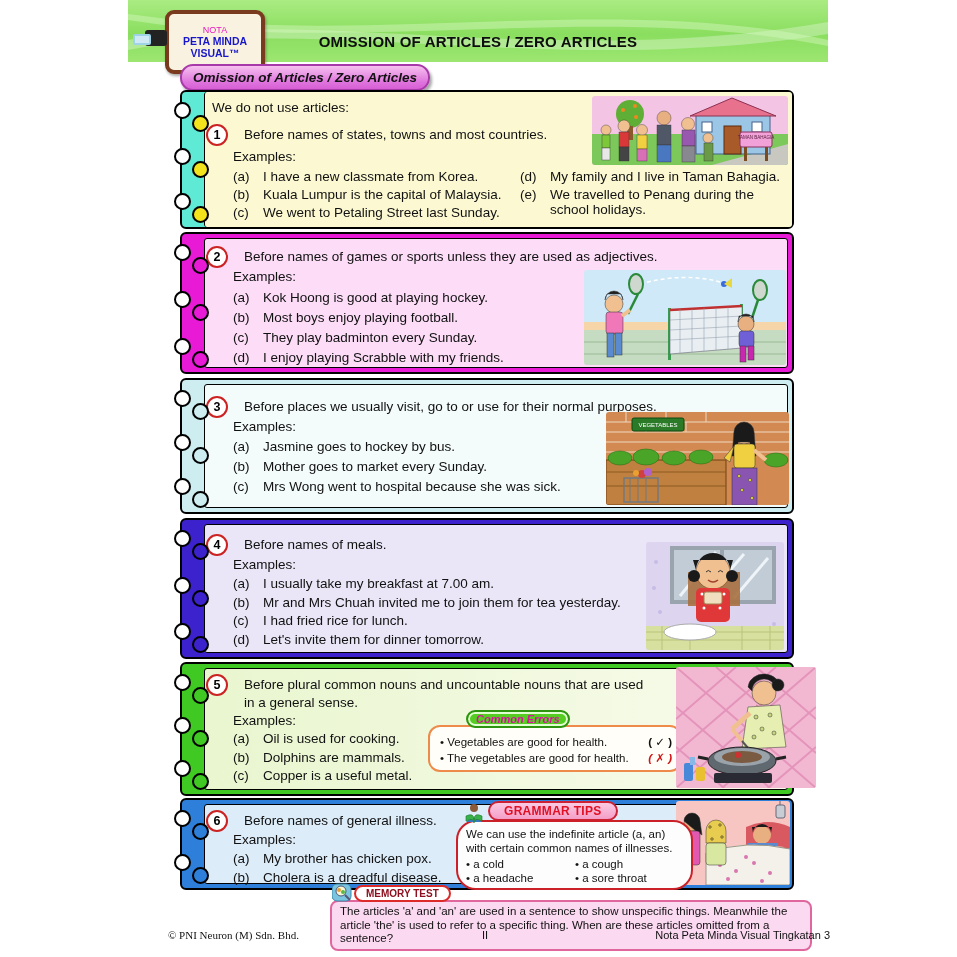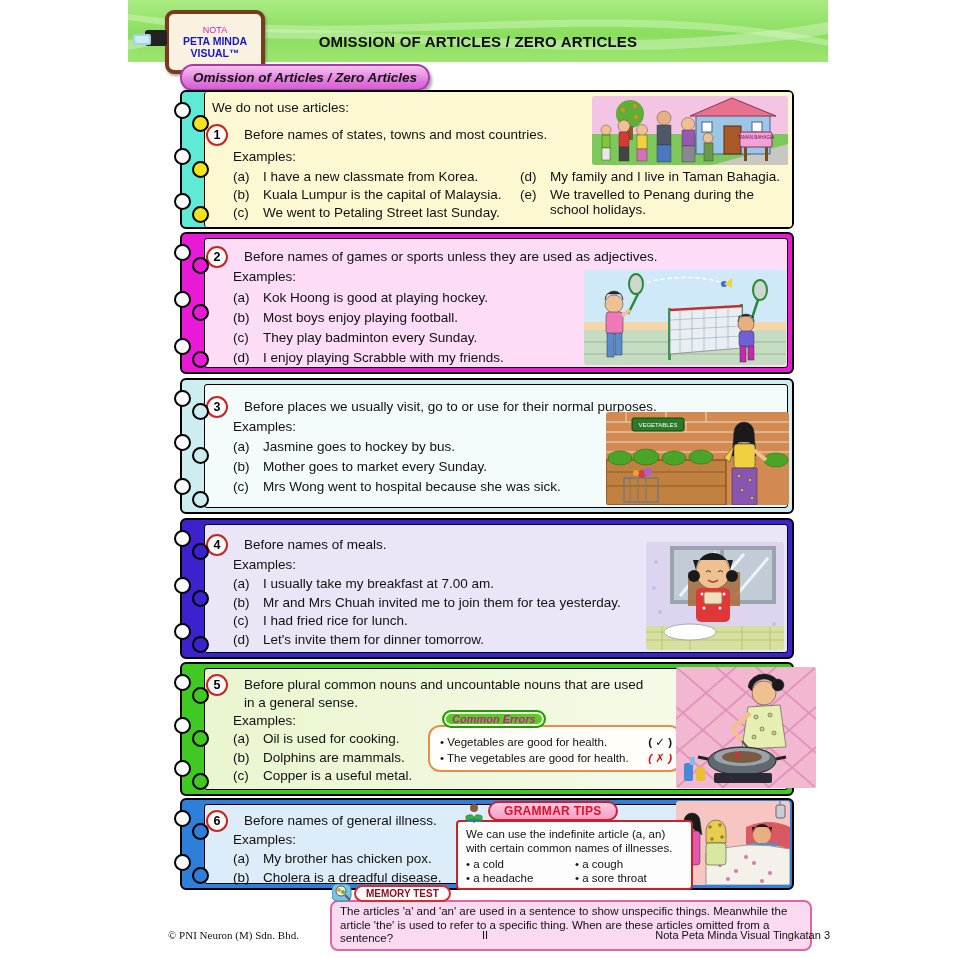--- a/index.html
+++ b/index.html
@@ -76,21 +76,21 @@
   .ce-row{display:flex;}
   .ce-row .tx{flex:1 1 auto;}
   .ce-row .mk{flex:0 0 30px;text-align:right;font-weight:bold;}
   .mk-x{color:#d41414;font-style:italic;}
   .mk-ok{color:#111;}
 
   
   .gt-pill{position:absolute;z-index:5;background:linear-gradient(180deg,#fbc9e2,#f49ec7);
         border:2px solid #cc2035;border-radius:10px;padding:1px 14px;
         font-size:12px;font-weight:bold;color:#e01125;letter-spacing:.3px;}
-  .gt-box{position:absolute;background:#fdfdfd;border:2px solid #cc2028;border-radius:4px;
+  .gt-box{position:absolute;background:#fdfdfd;border:2px solid #cc2028;border-radius:20px;
         padding:5px 7px 3px 8px;font-size:11.5px;line-height:14px;}
   .gt-items{display:grid;grid-template-columns:1fr 1fr;margin-top:2px;}
   .gt-items div{line-height:14px;}
 
   
   .mt-pill{position:absolute;left:354px;top:885px;z-index:6;background:#fff;border:2px solid #dd2a2a;
         border-radius:9px;padding:1px 10px;font-size:10px;font-weight:bold;color:#8c1020;}
   .mt-icon{position:absolute;left:332px;top:882px;width:22px;height:21px;z-index:6;}
   .mt-box{position:absolute;left:330px;top:900px;width:462px;background:#fbd9f1;border:2px solid #e0679e;
         border-radius:8px;padding:3px 8px;font-size:11.5px;line-height:13.5px;}
@@ -469,21 +469,21 @@
       </div>
     <div class="ex-row" style="height:18.5px">
         <span class="lb">(b)</span>
         <span class="tx">Dolphins are mammals.</span>
       </div>
     <div class="ex-row" style="height:18.5px">
         <span class="lb">(c)</span>
         <span class="tx">Copper is a useful metal.</span>
       </div>
   </div>
-  <div class="ce-label" style="left:260px;top:46px">Common Errors</div>
+  <div class="ce-label" style="left:284px;top:46px">Common Errors</div>
   <div class="ce-box" style="left:246px;top:61px;width:232px;z-index:2">
     <div class="ce-row">
       <span class="tx"><span>• </span><span>Vegetables are good for health.</span></span>
       <span class="mk mk-ok">( ✓ )</span>
     </div>
     <div class="ce-row">
       <span class="tx"><span>• </span><span>The vegetables are good for health.</span></span>
       <span class="mk mk-x">( ✗ )</span>
     </div>
   </div>

